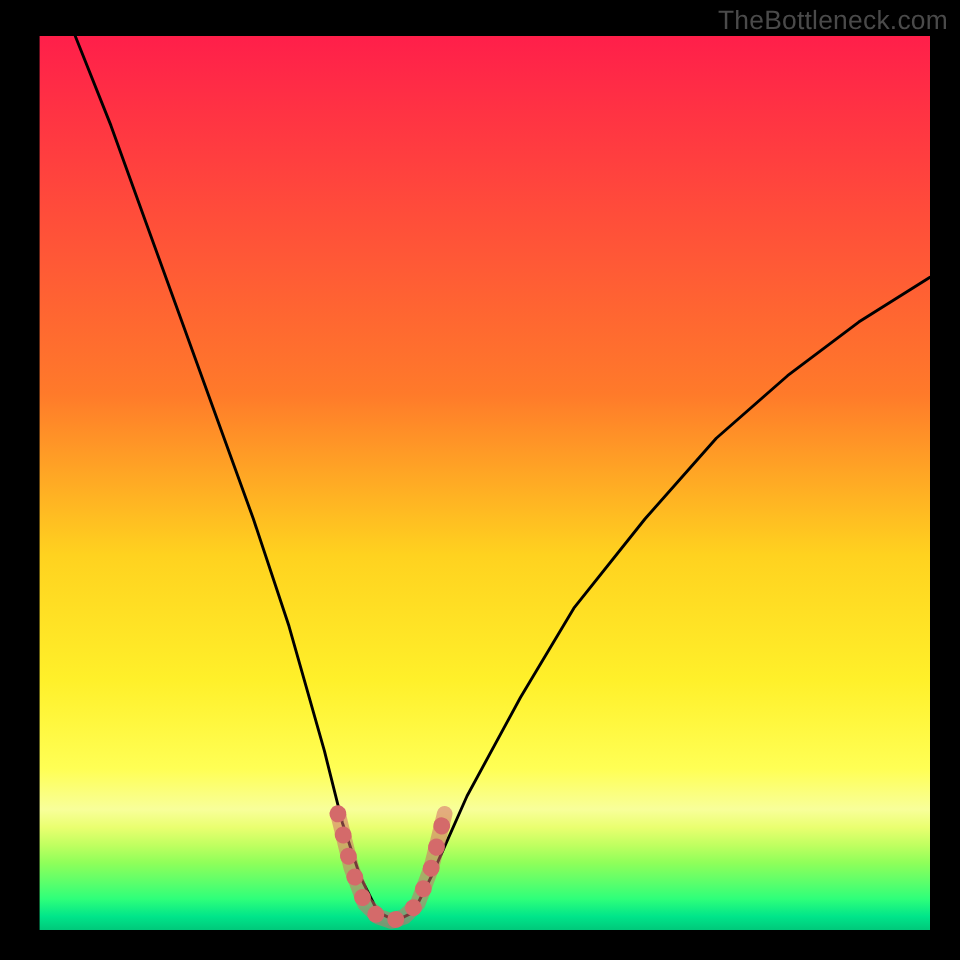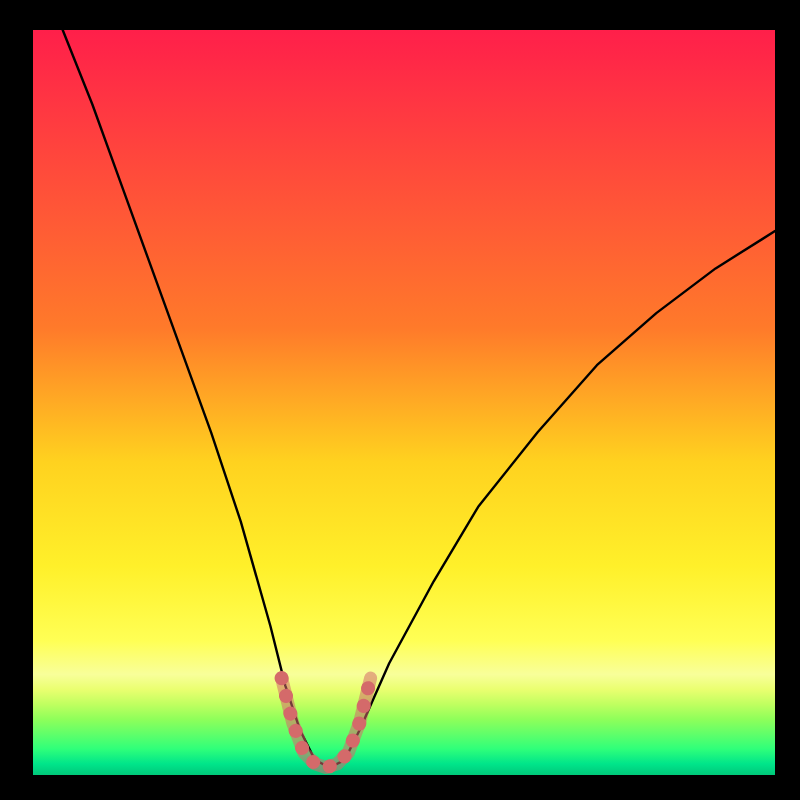--- a/index.html
+++ b/index.html
@@ -30,20 +30,21 @@
   svg {
     position: absolute;
     top: 0;
     left: 0;
   }
 </style>
 </head>
 <body>
 
 <div class="stage">
+  <div class="watermark">TheBottleneck.com</div>
   <svg id="chart-svg" width="800" height="800" viewBox="0 0 800 800">
       <defs>
         <linearGradient id="bg-grad" x1="0" y1="0" x2="0" y2="1">
           <stop offset="0" stop-color="#ff1f4a"></stop>
           <stop offset="0.2" stop-color="#ff4d3a"></stop>
           <stop offset="0.4" stop-color="#ff7a2a"></stop>
           <stop offset="0.58" stop-color="#ffd21f"></stop>
           <stop offset="0.72" stop-color="#fff02a"></stop>
           <stop offset="0.82" stop-color="#ffff55"></stop>
           <stop offset="0.865" stop-color="#f8ff9a"></stop>

